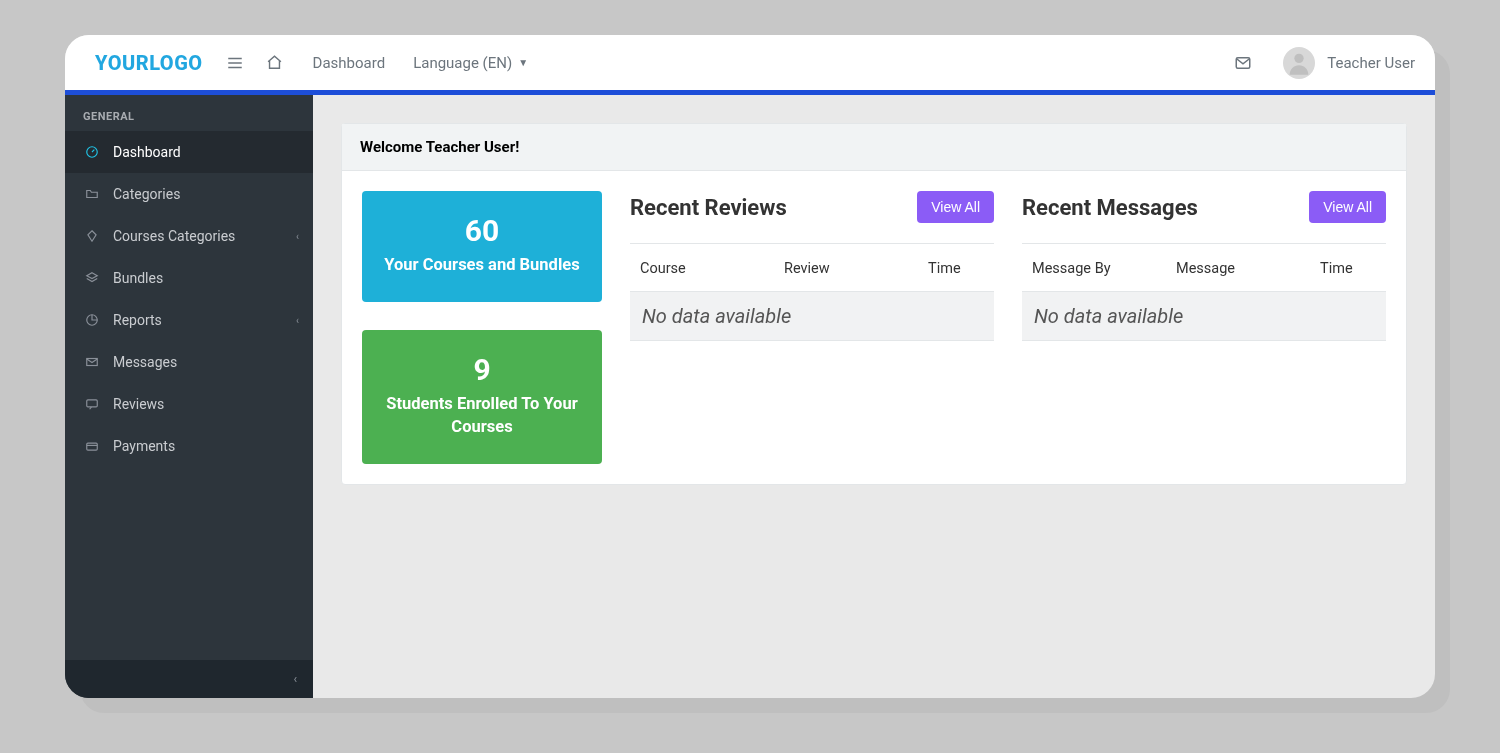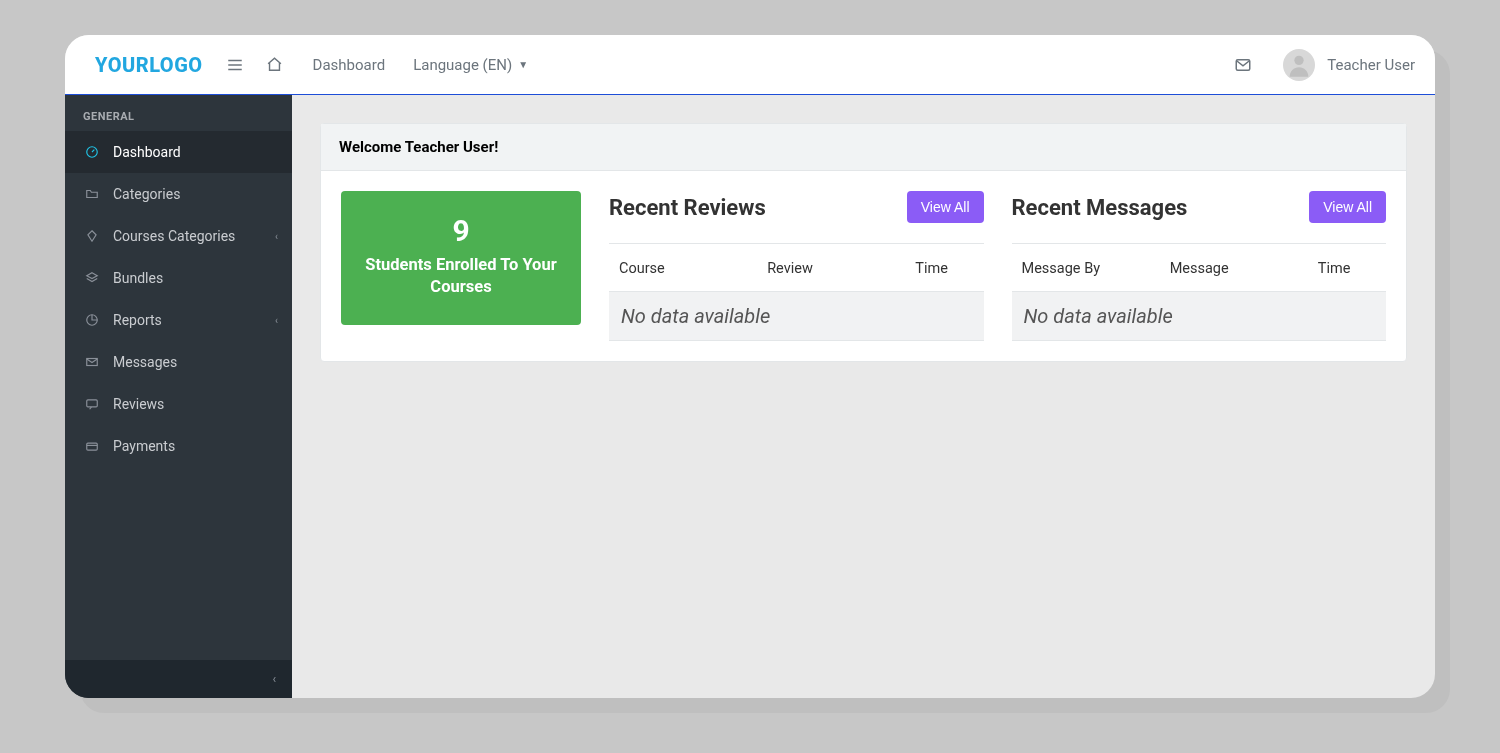--- a/index.html
+++ b/index.html
@@ -22,21 +22,21 @@
     background: #e9e9e9;
     border-radius: 24px;
     overflow: hidden;
     display: flex;
     flex-direction: column;
   }
   
   .topbar {
     background: #fff;
     height: 60px;
-    border-bottom: 1px solid #1d4ed8;
+    border-bottom: 5px solid #1d4ed8;
     display: flex;
     align-items: center;
     padding: 0 20px 0 30px;
   }
   .logo {
     color: #22a7e0;
     font-weight: 800;
     font-size: 20px;
     letter-spacing: 0.5px;
     margin-right: 16px;
@@ -56,21 +56,21 @@
     width: 32px; height: 32px; border-radius: 50%; background: #d8d8d8;
     display: flex; align-items: center; justify-content: center; margin-left: 16px;
   }
   .avatar svg { fill: #bfbfbf; }
   .username { color: #6c757d; font-size: 15px; margin-left: 12px; }
   .caret { margin-left: 6px; font-size: 10px; }
   
   .body { flex: 1; display: flex; min-height: 0; }
   
   .sidebar {
-    width: 227px; background: #2d353c; color: #a8acb1;
+    width: 248px; background: #2d353c; color: #a8acb1;
     display: flex; flex-direction: column;
   }
   .side-heading {
     font-size: 11px; font-weight: 700; color: #a8acb1;
     padding: 15px 18px 8px; letter-spacing: 0.5px;
   }
   .side-item {
     display: flex; align-items: center;
     padding: 13px 18px; font-size: 14px; cursor: pointer;
     color: #c9ccd0;
@@ -249,20 +249,24 @@
       <div class="side-foot">
         <span>‹</span>
       </div>
     </div>
 
     <div class="main">
       <div class="panel">
         <div class="panel-head">Welcome Teacher User!</div>
         <div class="panel-body">
           <div class="col-stats">
+            <div class="stat blue">
+              <div class="stat-num">60</div>
+              <div class="stat-label">Your Courses and Bundles</div>
+            </div>
             <div class="stat green">
               <div class="stat-num">9</div>
               <div class="stat-label">Students Enrolled To Your Courses</div>
             </div>
           </div>
 
           <div class="section">
             <div class="sec-head">
               <div class="sec-title">Recent Reviews</div>
               <button class="btn">View All</button>

